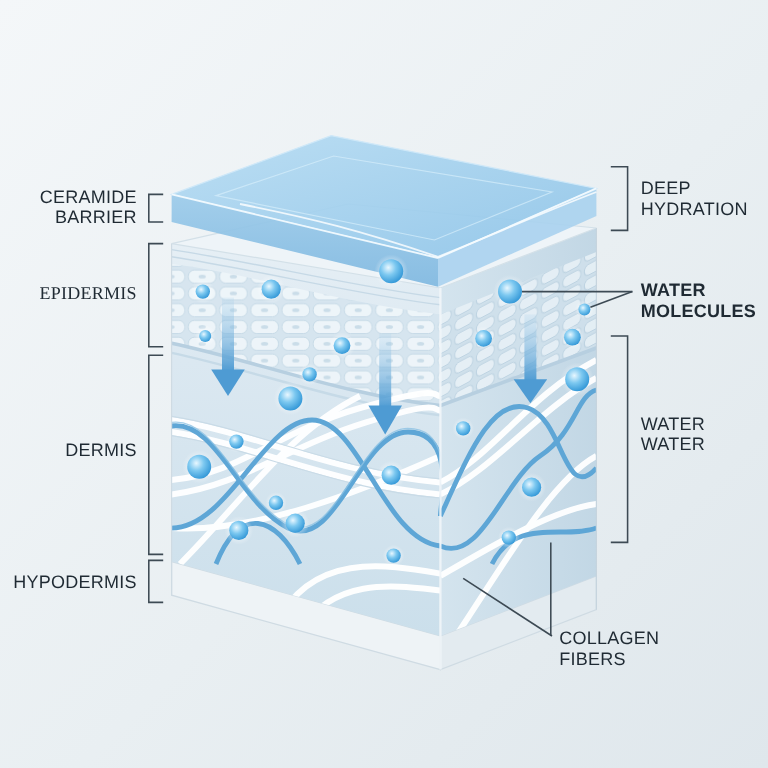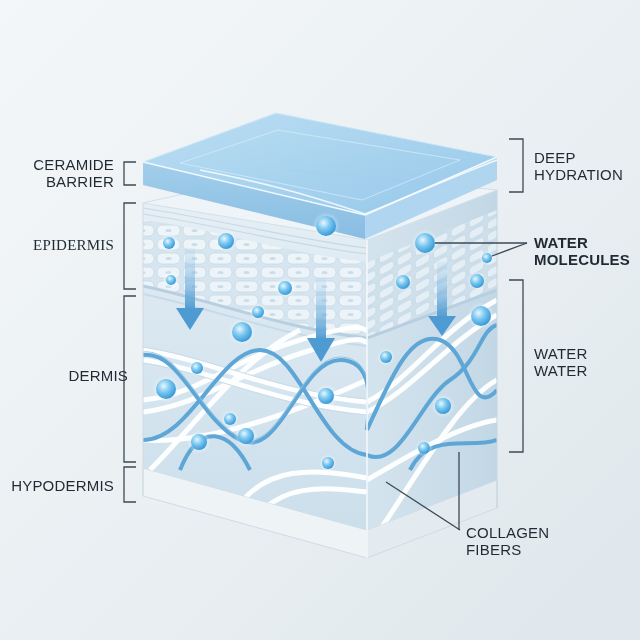--- a/index.html
+++ b/index.html
@@ -279,21 +279,21 @@
   </svg>
 
   
   <div class="label right-align" style="right:526px; top:156px;">
     <span>CERAMIDE</span>
     <span>BARRIER</span>
   </div>
   <div class="label right-align" style="right:526px; top:237px;font-family:Liberation Serif, serif;">
     <span>EPIDERMIS</span>
   </div>
-  <div class="label right-align" style="right:512px; top:367px;">
+  <div class="label right-align" style="right:526px; top:367px;">
     <span>DERMIS</span>
   </div>
   <div class="label right-align" style="right:526px; top:477px;text-align:right;">
     <span>HYPODERMIS</span>
   </div>
 
   <div class="label left-align" style="left:534px; top:149px;">
     <span>DEEP</span>
     <span>HYDRATION</span>
   </div>

